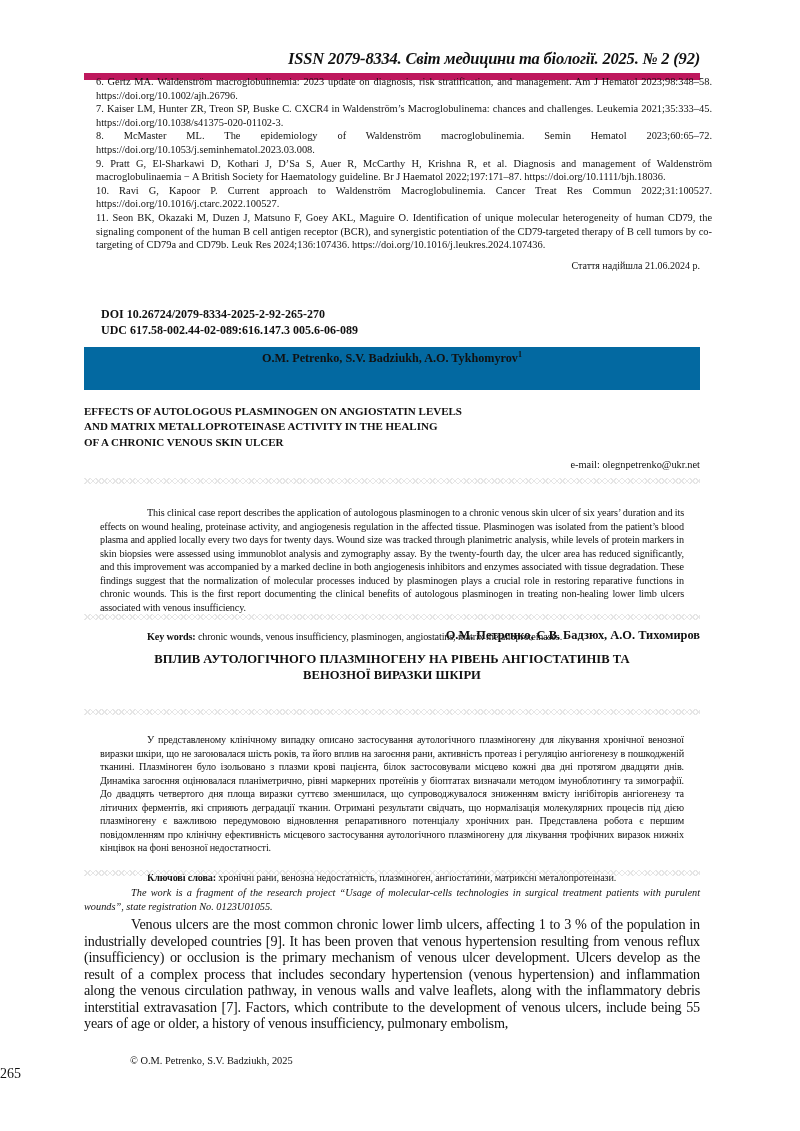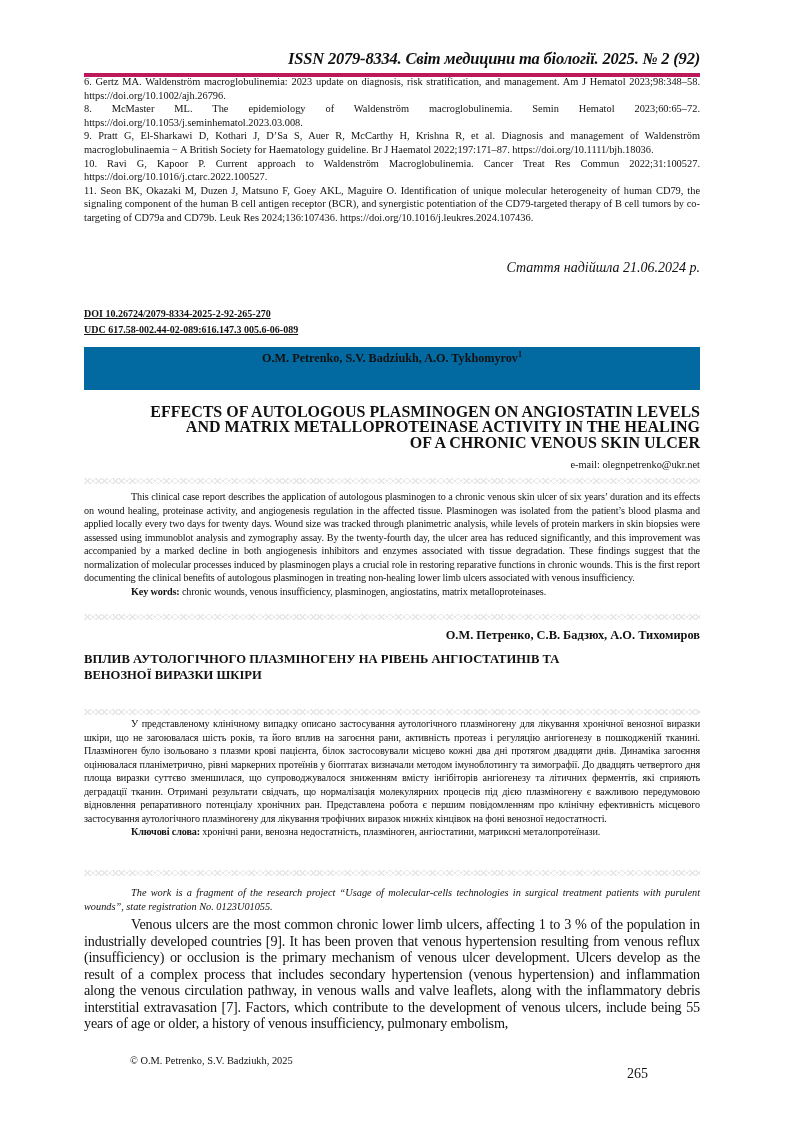--- a/index.html
+++ b/index.html
@@ -1,61 +1,62 @@
 <!DOCTYPE html>
 <html><head>
 <meta charset="utf-8">
 <style>
   html, body { margin: 0; padding: 0; background: #ffffff; }
   body { width: 800px; height: 1131px; position: relative; overflow: hidden;
          font-family: "Liberation Serif", "DejaVu Serif", serif; color: #111; }
   .page { position: absolute; left: 84px; width: 616px; }
   .header { position: absolute; top: 49px; left: 84px; width: 616px; text-align: right;
             font-style: italic; font-weight: bold; font-size: 16.5px; letter-spacing: -0.2px;
-            padding-bottom: 4px; border-bottom: 4px solid #be185d; }
-  .refs { top: 75px; font-size: 10.4px; line-height: 13.6px; text-align: justify; }
+            padding-bottom: 4px; border-bottom: 7px solid #be185d; }
+  .refs { top: 75px; font-size: 10.4px; line-height: 13.6px; text-align: justify; margin-left: 12px; }
   .refs p { margin: 0; }
-  .received { position: absolute; top: 260px; left: 84px; width: 616px; text-align: right; font-size: 14px; font-style: italic; }
-  .doi { position: absolute; top: 306px; left: 84px; font-weight: bold; font-size: 10px; line-height: 16px; text-decoration: underline; }
+  .received { position: absolute; top: 260px; left: 84px; width: 616px; text-align: right; font-size: 10px; }
+  .doi { position: absolute; top: 306px; left: 101px; font-weight: bold; font-size: 12px; line-height: 16px; }
   .authors-box { position: absolute; top: 347px; left: 84px; width: 616px; height: 42px;
                  background: #0369a1; text-align: center; font-weight: bold; font-size: 12.2px; line-height: 14.5px;
                  padding-top: 1px; }
   .authors-box sup { font-size: 8px; }
-  .title-en { position: absolute; top: 404px; left: 84px; width: 616px; text-align: right;
-              font-weight: bold; font-size: 16px; line-height: 15.4px; }
+  .title-en { position: absolute; top: 404px; left: 84px; width: 616px; text-align: left;
+              font-weight: bold; font-size: 11px; line-height: 15.4px; }
   .email { position: absolute; top: 459px; left: 84px; width: 616px; text-align: right; font-size: 10.4px; }
   .abstract { position: absolute; left: 84px; width: 616px; font-size: 10.2px; line-height: 13.5px;
               text-align: justify; letter-spacing: -0.15px; }
-  .abstract p { margin: 0; text-indent: 47px; }
+  .abstract p { margin: 16px; text-indent: 47px; }
   .abstract .kw { text-indent: 47px; }
   .wave { position: absolute; left: 84px; width: 616px; height: 6px;
           background-image: repeating-linear-gradient(135deg, #e6e6e6 0 1px, transparent 1px 4px),
                             repeating-linear-gradient(45deg, #e6e6e6 0 1px, transparent 1px 4px); }
   .authors-ua { position: absolute; top: 628px; left: 84px; width: 616px; text-align: right;
                 font-weight: bold; font-size: 12.4px; }
-  .title-ua { position: absolute; top: 652px; left: 84px; width: 616px; text-align: left;
+  .title-ua { position: absolute; top: 652px; left: 84px; width: 616px; text-align: center;
               font-weight: bold; font-size: 12.6px; line-height: 15.6px; }
   .fragment { position: absolute; top: 886px; left: 84px; width: 616px; font-style: italic;
               font-size: 10.3px; line-height: 13.6px; text-align: justify; }
   .fragment span.indent { display: inline-block; width: 47px; }
   .body-text { position: absolute; top: 916px; left: 84px; width: 616px; font-size: 14.2px;
                line-height: 16.5px; text-align: justify; letter-spacing: -0.2px; }
   .body-text p { margin: 0; text-indent: 47px; }
   .copyright { position: absolute; top: 1055px; left: 130px; font-size: 10.4px; }
-  .pagenum { position: absolute; top: 1066px; left: 0; width: 648px; text-align: right; font-size: 14px; }
+  .pagenum { position: absolute; top: 1066px; left: 0; width: 648px; text-align: left; font-size: 14px; }
 </style>
 </head>
 <body>
 
 <div class="header">
   <span>ISSN 2079-8334. Світ медицини та біології. 2025. № 2 (92)</span>
 </div>
 
 <div class="page refs">
   <p>6. Gertz MA. Waldenström macroglobulinemia: 2023 update on diagnosis, risk stratification, and management. Am J Hematol 2023;98:348–58. https://doi.org/10.1002/ajh.26796.</p>
+  <p>7. Kaiser LM, Hunter ZR, Treon SP, Buske C. CXCR4 in Waldenström’s Macroglobulinema: chances and challenges. Leukemia 2021;35:333–45. https://doi.org/10.1038/s41375-020-01102-3.</p>
   <p>8. McMaster ML. The epidemiology of Waldenström macroglobulinemia. Semin Hematol 2023;60:65–72. https://doi.org/10.1053/j.seminhematol.2023.03.008.</p>
   <p>9. Pratt G, El-Sharkawi D, Kothari J, D’Sa S, Auer R, McCarthy H, Krishna R, et al. Diagnosis and management of Waldenström macroglobulinaemia − A British Society for Haematology guideline. Br J Haematol 2022;197:171–87. https://doi.org/10.1111/bjh.18036.</p>
   <p>10. Ravi G, Kapoor P. Current approach to Waldenström Macroglobulinemia. Cancer Treat Res Commun 2022;31:100527. https://doi.org/10.1016/j.ctarc.2022.100527.</p>
   <p>11. Seon BK, Okazaki M, Duzen J, Matsuno F, Goey AKL, Maguire O. Identification of unique molecular heterogeneity of human CD79, the signaling component of the human B cell antigen receptor (BCR), and synergistic potentiation of the CD79-targeted therapy of B cell tumors by co-targeting of CD79a and CD79b. Leuk Res 2024;136:107436. https://doi.org/10.1016/j.leukres.2024.107436.</p>
 </div>
 
 <div class="received">Стаття надійшла 21.06.2024 р.</div>
 
 <div class="doi">
   <div>DOI 10.26724/2079-8334-2025-2-92-265-270</div>

